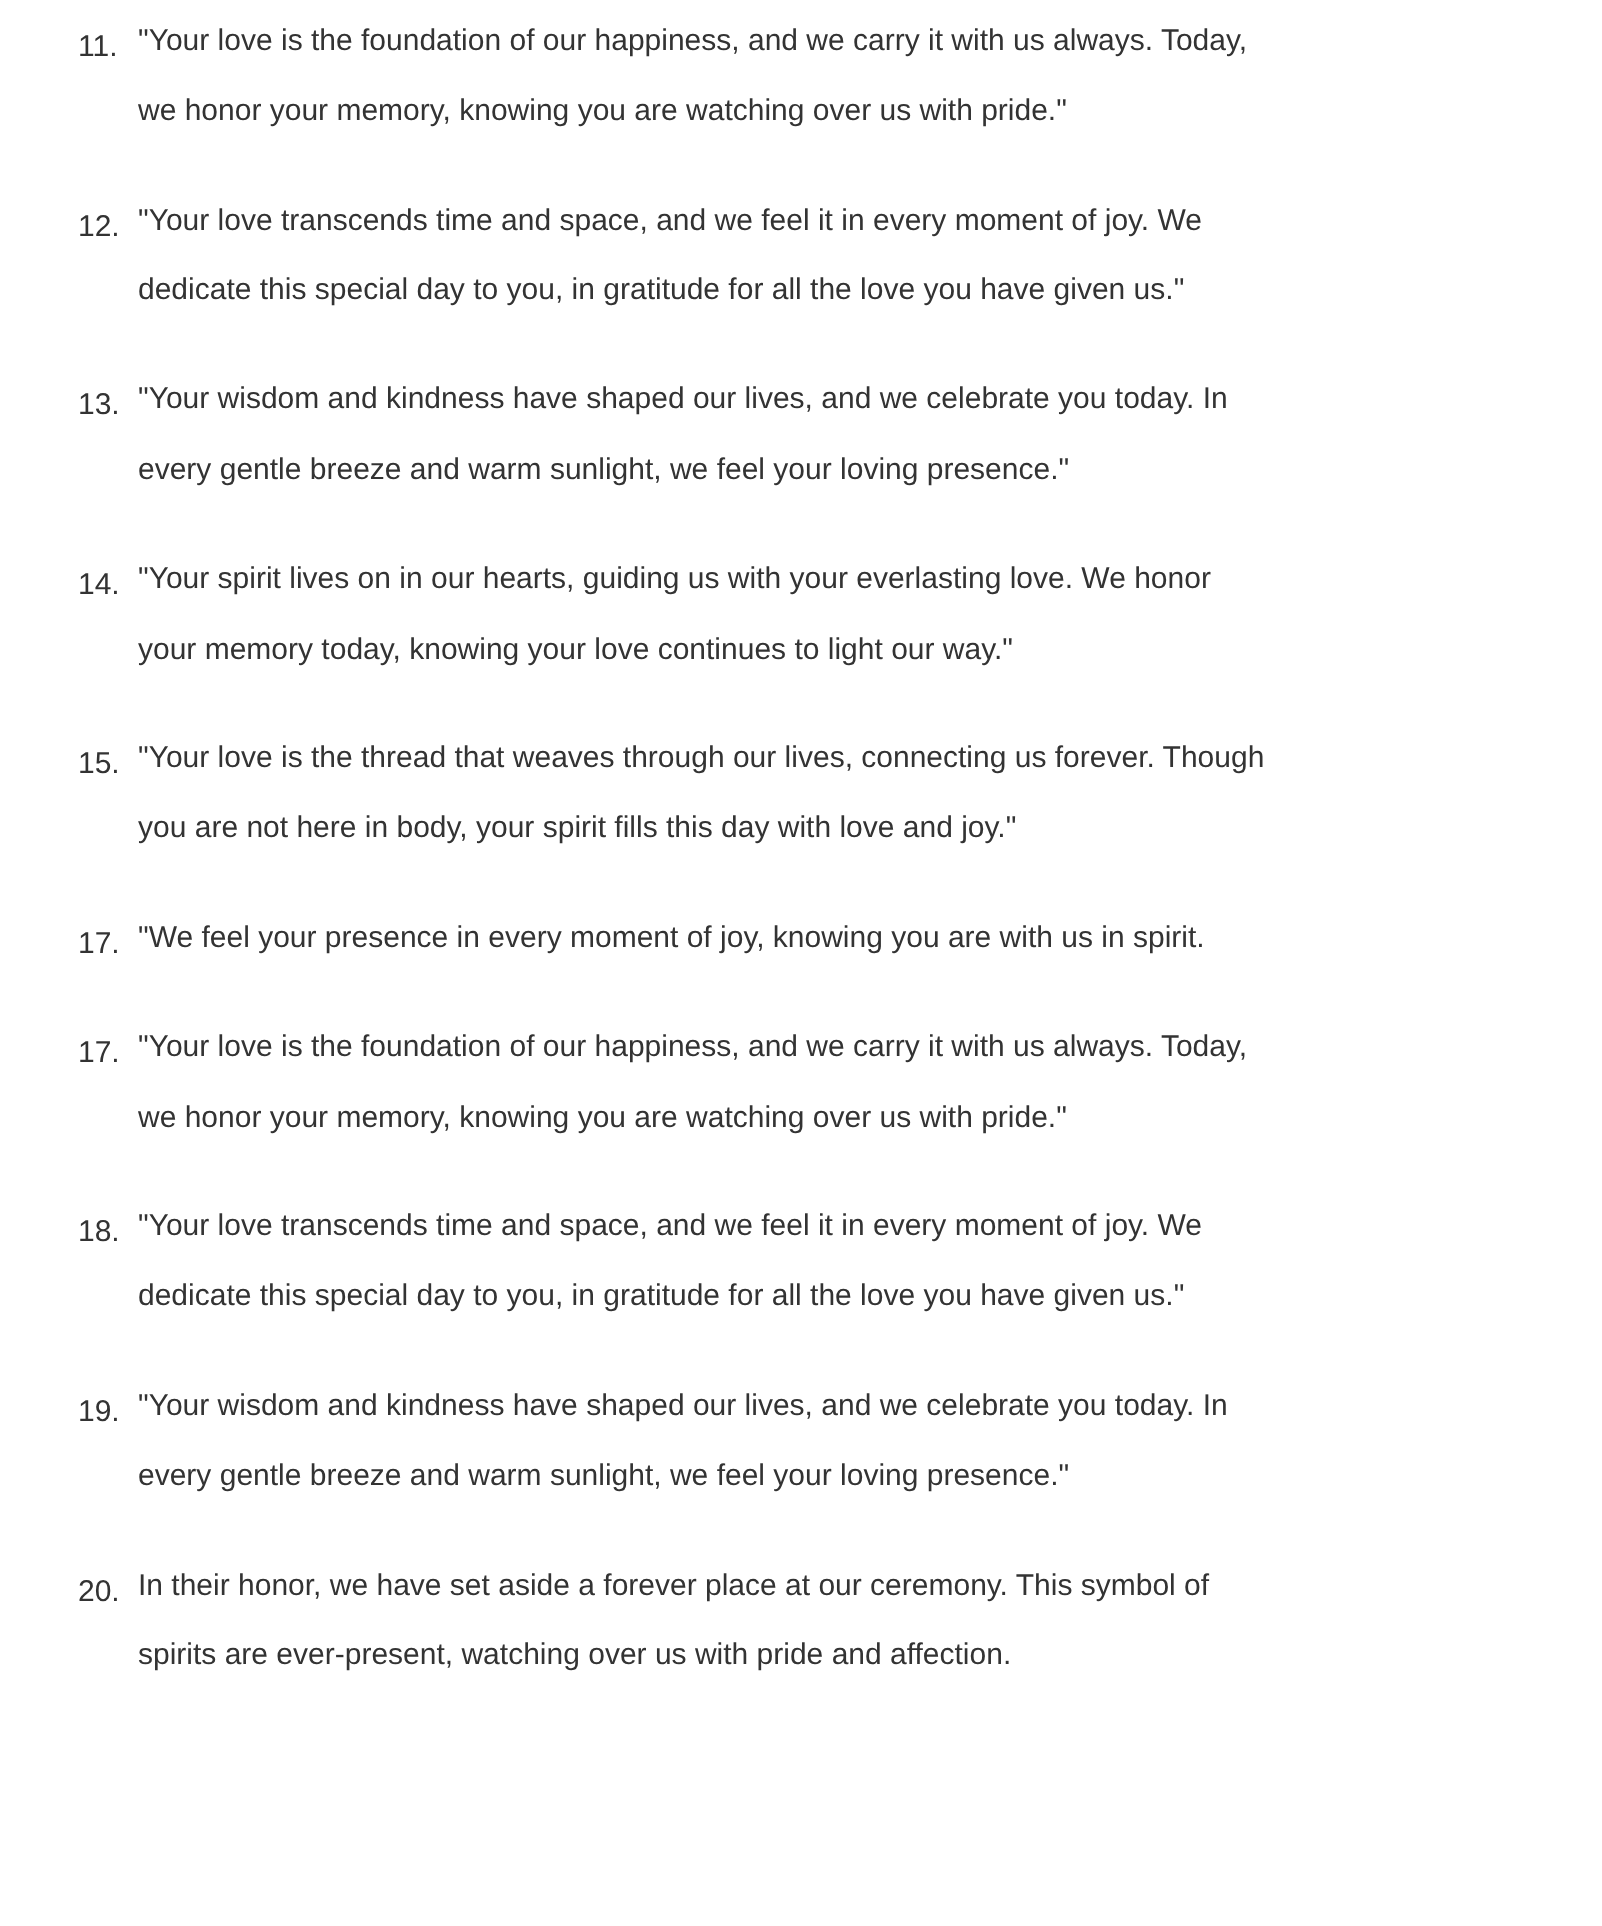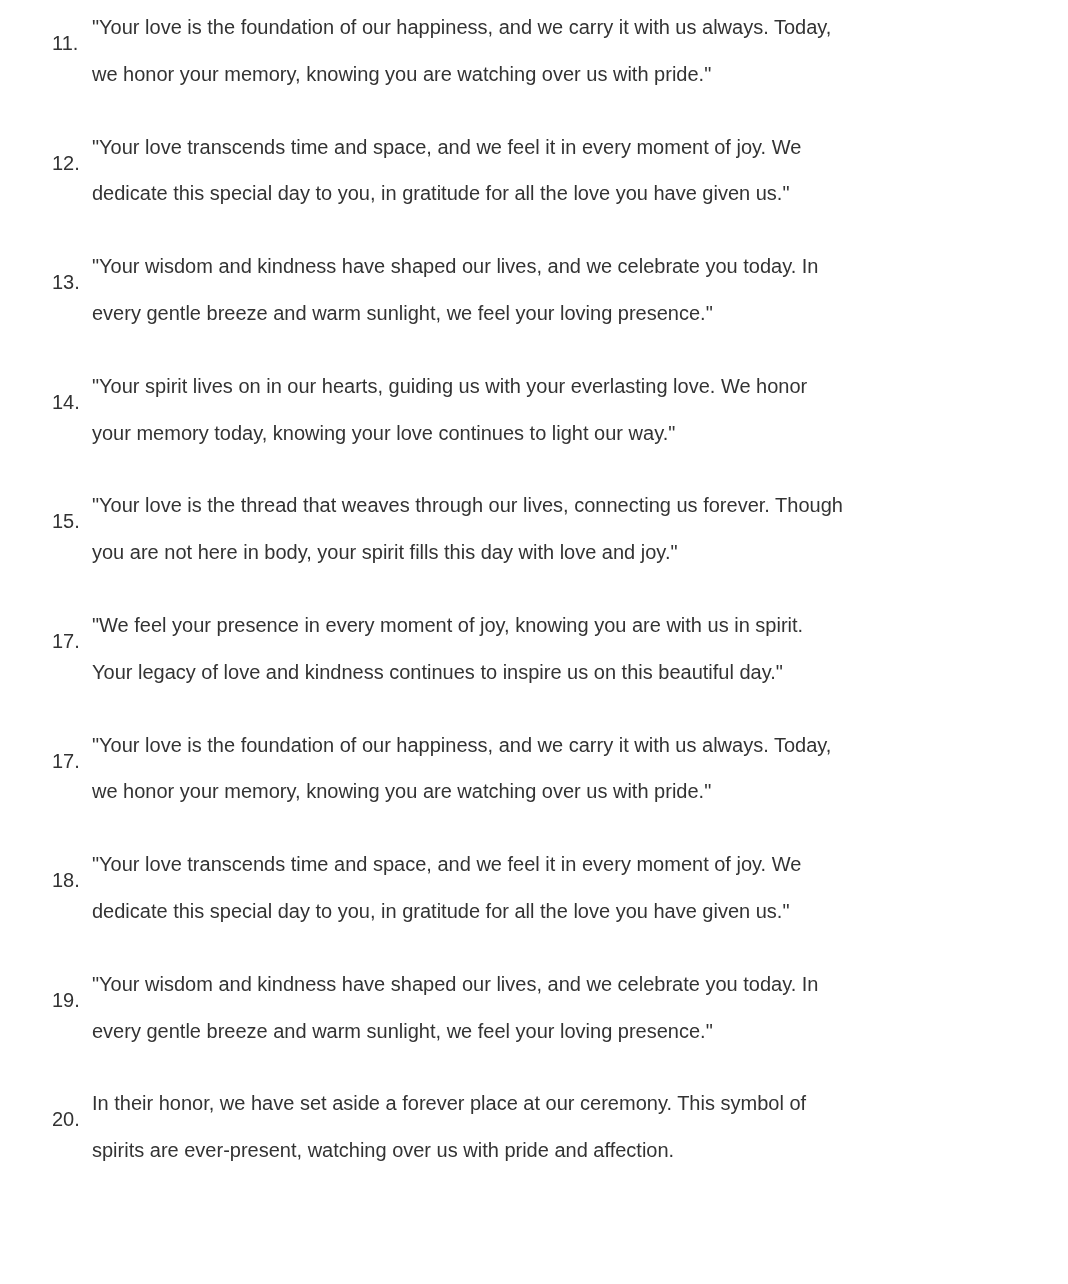--- a/index.html
+++ b/index.html
@@ -21,21 +21,21 @@
     overflow: hidden;
   }
   .list-item {
     position: relative;
     padding-left: 92px;
     margin-bottom: 26px;
   }
   .list-item .num {
     position: absolute;
     left: 52px;
-    top: 16px;
+    top: 4px;
     white-space: nowrap;
   }
   .list-item .line {
     white-space: nowrap;
   }
 </style>
 </head>
 <body>
 
 <div class="page">
@@ -77,21 +77,20 @@
     <div class="content">
       <div class="line">"Your love is the thread that weaves through our lives, connecting us forever. Though</div>
       <div class="line">you are not here in body, your spirit fills this day with love and joy."</div>
     </div>
   </div>
 
   <div class="list-item">
     <span class="num">17.</span>
     <div class="content">
       <div class="line">"We feel your presence in every moment of joy, knowing you are with us in spirit.</div>
-      <div class="line">Your legacy of love and kindness continues to inspire us on this beautiful day."</div>
     </div>
   </div>
 
   <div class="list-item">
     <span class="num">17.</span>
     <div class="content">
       <div class="line">"Your love is the foundation of our happiness, and we carry it with us always. Today,</div>
       <div class="line">we honor your memory, knowing you are watching over us with pride."</div>
     </div>
   </div>

